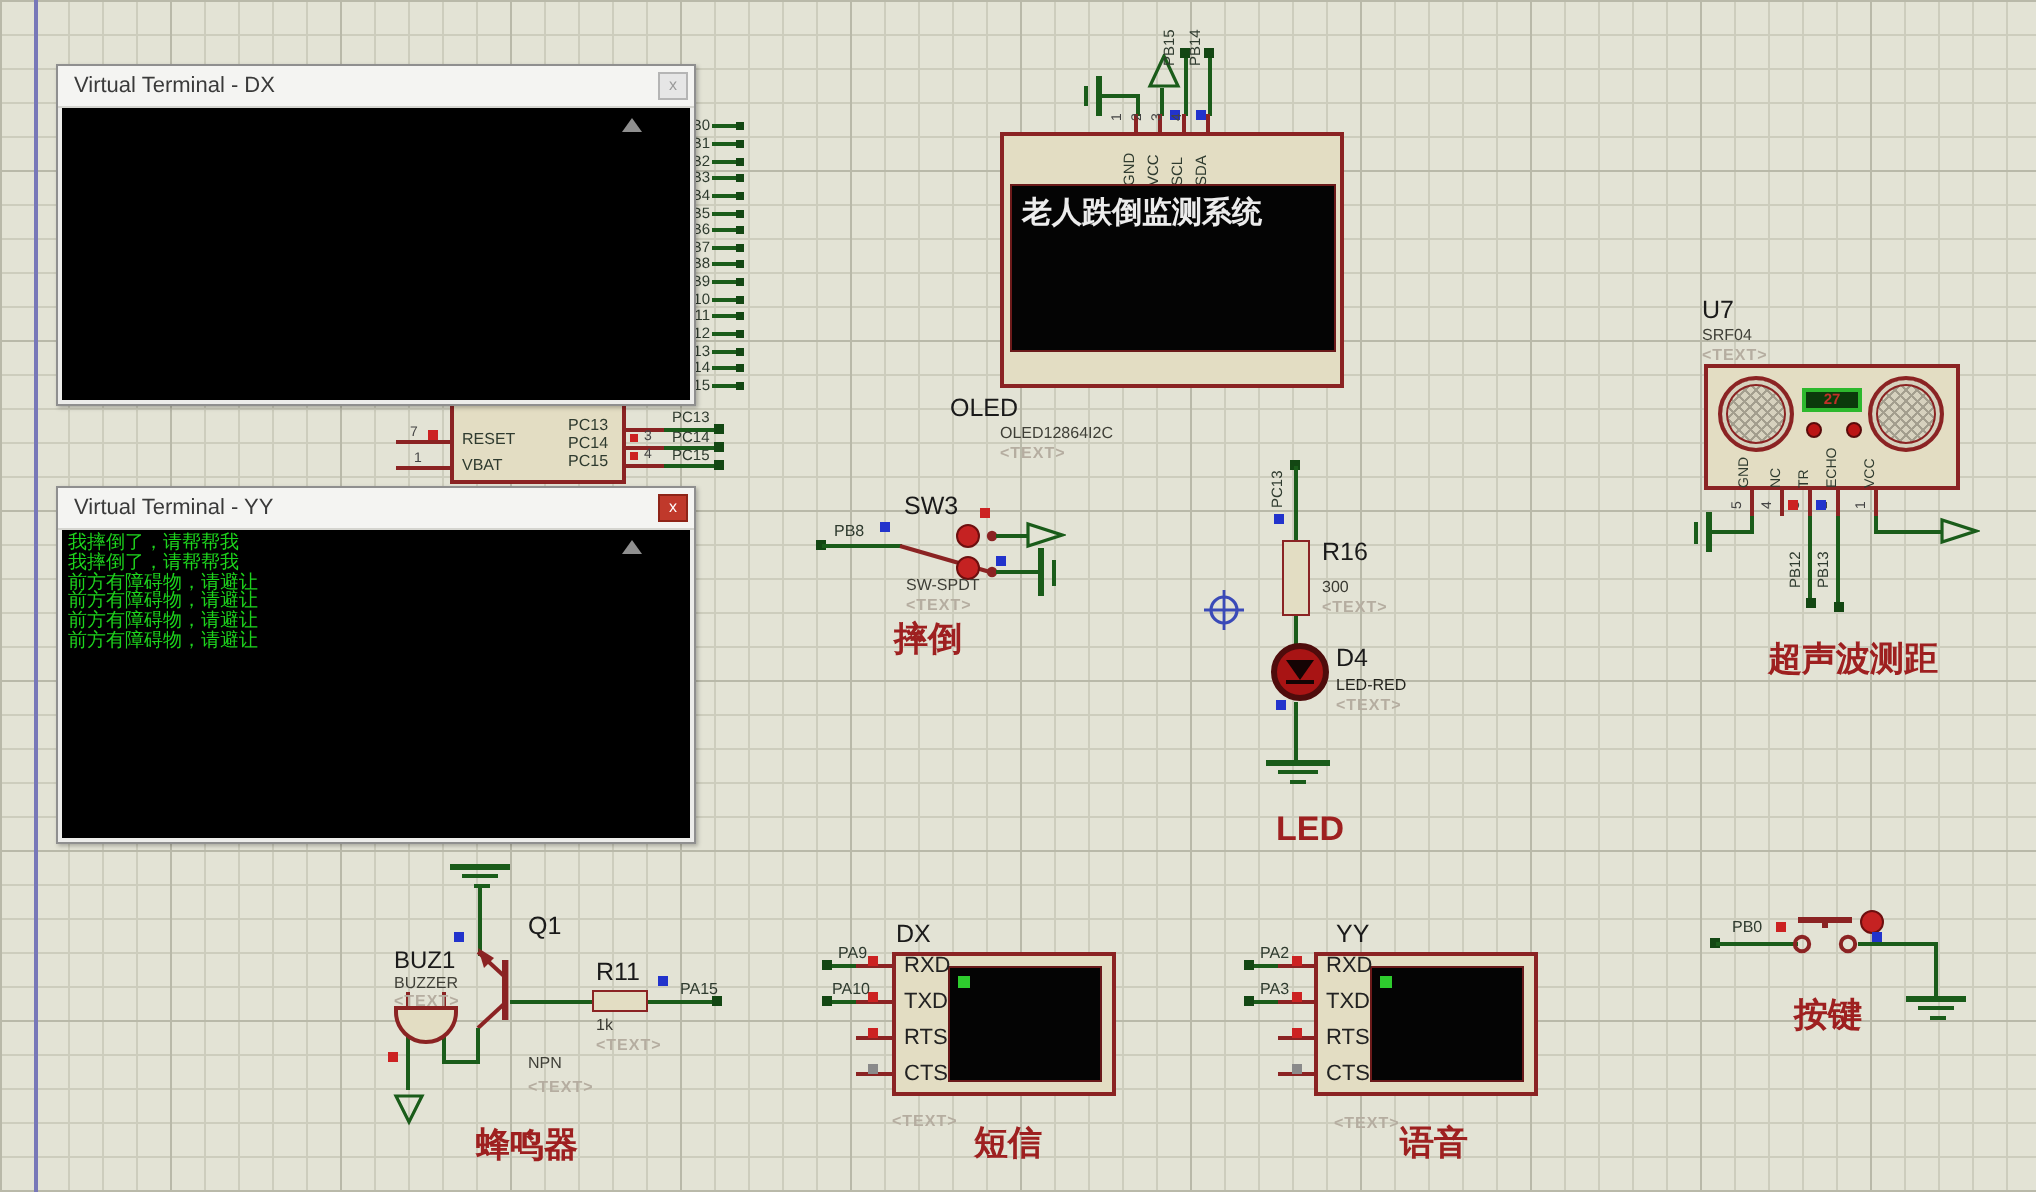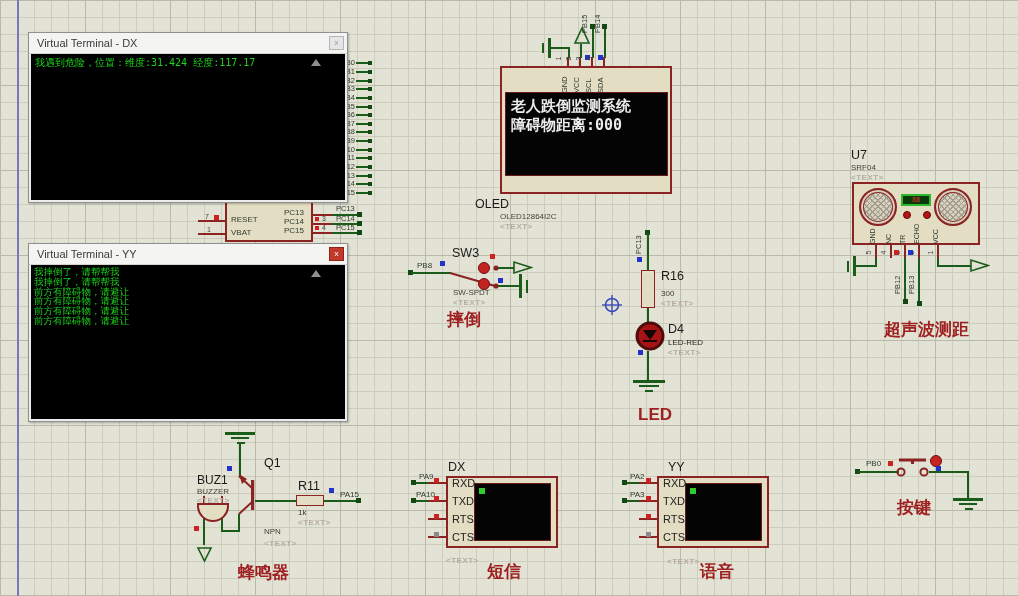--- a/index.html
+++ b/index.html
@@ -227,21 +227,20 @@
     <div class="cbody" style="left:500px;top:66px;width:172px;height:128px"></div>
     <div class="abs" style="left:561px;top:69px;display:flex;gap:4px">
 
     <span class="netlab vtext" style="position:static;height:24px;font-size:7.5px">GND</span>
         <span class="netlab vtext" style="position:static;height:24px;font-size:7.5px">VCC</span>
         <span class="netlab vtext" style="position:static;height:24px;font-size:7.5px">SCL</span>
         <span class="netlab vtext" style="position:static;height:24px;font-size:7.5px">SDA</span>
       </div>
     <div class="screen" style="left:505px;top:92px;width:163px;height:84px;padding:4px 5px">
       <div class="oledtxt">老人跌倒监测系统</div>
-      <div class="oledtxt">障碍物距离:000</div>
     </div>
     <span class="refdes" style="left:475px;top:198px">OLED</span>
     <span class="part" style="left:500px;top:212px">OLED12864I2C</span>
     <span class="tph" style="left:500px;top:222px">&lt;TEXT&gt;</span>
   </div>
 
   <div>
     <div class="gdot" style="left:408px;top:270px"></div>
     <div class="wire" style="left:411px;top:272px;width:40px;height:2px"></div>
     <span class="netlab" style="left:417px;top:262px">PB8</span>
@@ -302,21 +301,21 @@
 
   <div>
     <span class="refdes" style="left:851px;top:149px">U7</span>
     <span class="part" style="left:851px;top:163px">SRF04</span>
     <span class="tph" style="left:851px;top:173px">&lt;TEXT&gt;</span>
     <div class="cbody" style="left:852px;top:182px;width:128px;height:63px"></div>
     <div class="hatch abs" style="left:859px;top:188px;width:38px;height:38px"></div>
     <div class="hatch abs" style="left:934px;top:188px;width:38px;height:38px"></div>
     <div class="abs" style="left:901px;top:194px;width:30px;height:12px;background:#0b3a0b;border:2px solid #2db82d;box-sizing:border-box;
                 text-align:center;font-size:7.5px;line-height:8px;font-weight:bold;color:#c03028">
-      <span>38</span></div>
+      <span>27</span></div>
     <div class="reddot" style="left:903px;top:211px;width:8px;height:8px"></div>
     <div class="reddot" style="left:923px;top:211px;width:8px;height:8px"></div>
     <span class="netlab vtext" style="left:869px;top:221px;height:23px;font-size:7px">GND</span>
     <span class="netlab vtext" style="left:885px;top:221px;height:23px;font-size:7px">NC</span>
     <span class="netlab vtext" style="left:899px;top:221px;height:23px;font-size:7px">TR</span>
     <span class="netlab vtext" style="left:913px;top:221px;height:23px;font-size:7px">ECHO</span>
     <span class="netlab vtext" style="left:932px;top:221px;height:23px;font-size:7px">VCC</span>
     <div class="rstub" style="left:875px;top:245px;width:2px;height:13px"></div>
     <div class="rstub" style="left:890px;top:245px;width:2px;height:13px"></div>
     <div class="rstub" style="left:904px;top:245px;width:2px;height:13px"></div>
@@ -463,23 +462,20 @@
     <div class="wire" style="left:965px;top:508px;width:8px;height:2px"></div>
     <span class="cnlab" style="left:897px;top:499px">按键</span>
   </div>
 
   <div class="vtwin" style="left:28px;top:32px;width:318px;height:169px">
     <div class="vttitle">
       <span>Virtual Terminal - DX</span>
       <div class="vtclose inactive">x</div>
     </div>
     <div class="vtbody" style="top:21px">
-      <div style="padding:3px 4px">
-        <div class="term-line" style="font-size:10px;line-height:11px">我遇到危险，位置：维度:31.424 经度:117.17</div>
-      </div>
       <div class="scrollup"></div>
     </div>
   </div>
 
   <div class="vtwin" style="left:28px;top:243px;width:318px;height:177px">
     <div class="vttitle">
       <span>Virtual Terminal - YY</span>
       <div class="vtclose active">x</div>
     </div>
     <div class="vtbody" style="top:21px">

